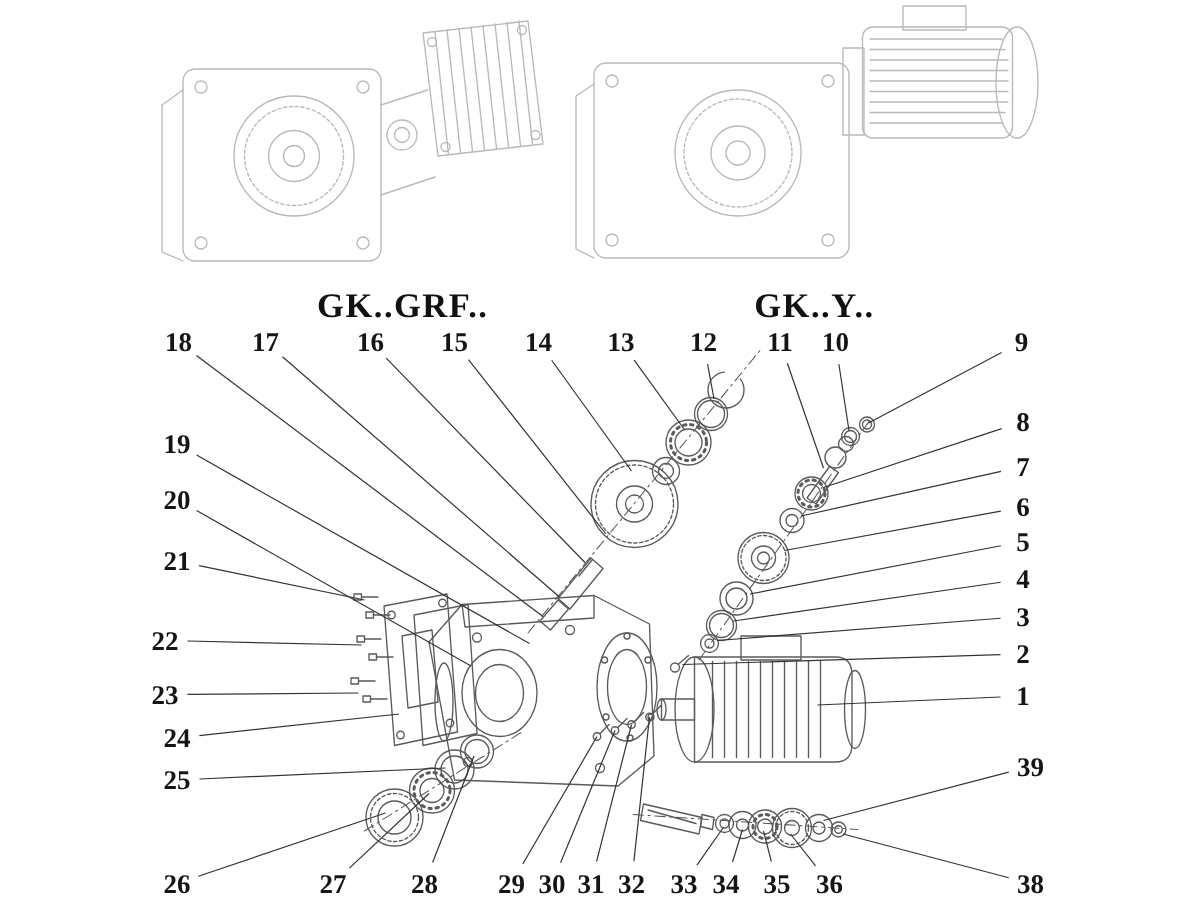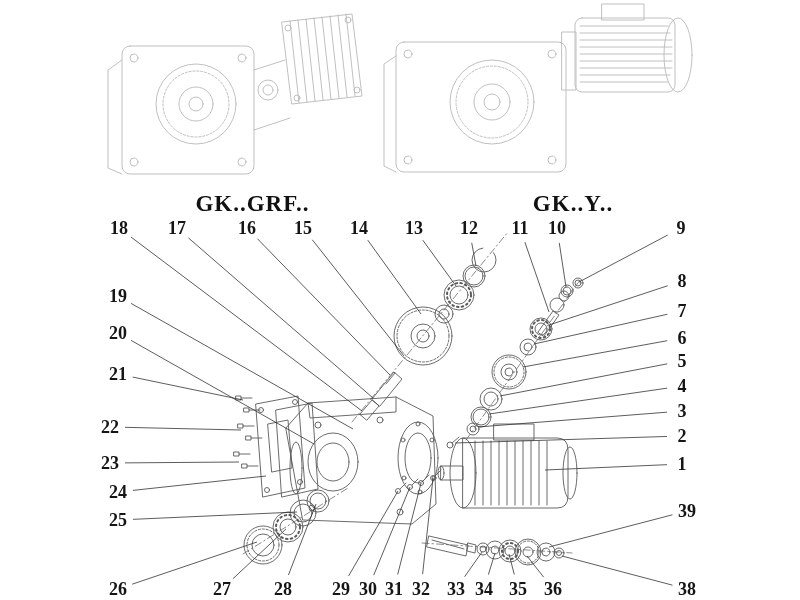--- a/index.html
+++ b/index.html
@@ -363,15 +363,15 @@
       <line x1="514.2643844028407" y1="574.4726060110472" x2="509" y2="554" class="leader"></line>
       <text x="518" y="595" class="callout">35</text>
       <line x1="543.7169166009473" y1="577.2176249165869" x2="527" y2="556" class="leader"></line>
       <text x="553" y="595" class="callout">36</text>
       <line x1="672.4968922634015" y1="585.1711795575379" x2="562" y2="556" class="leader"></line>
       <text x="687" y="595" class="callout">38</text>
       <line x1="672.4857409140474" y1="514.7863284572051" x2="549" y2="547" class="leader"></line>
       <text x="687" y="517" class="callout">39</text>
     </svg>
 
-  <div class="variant-label" style="left:180px;top:191px;width:145px;">GK..GRF..</div>
-  <div class="variant-label" style="left:518px;top:191px;width:110px;">GK..Y..</div>
+  <div class="variant-label" style="left:196px;top:191px;width:145px;">GK..GRF..</div>
+  <div class="variant-label" style="left:488px;top:191px;width:110px;">GK..Y..</div>
 </div>
 
 </body></html>

